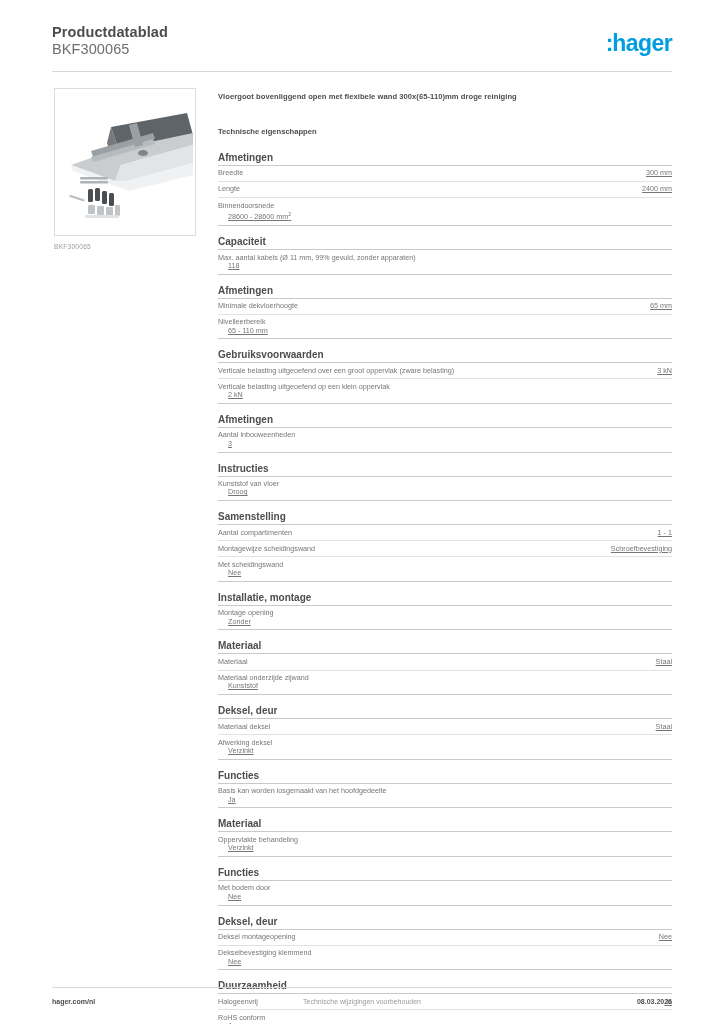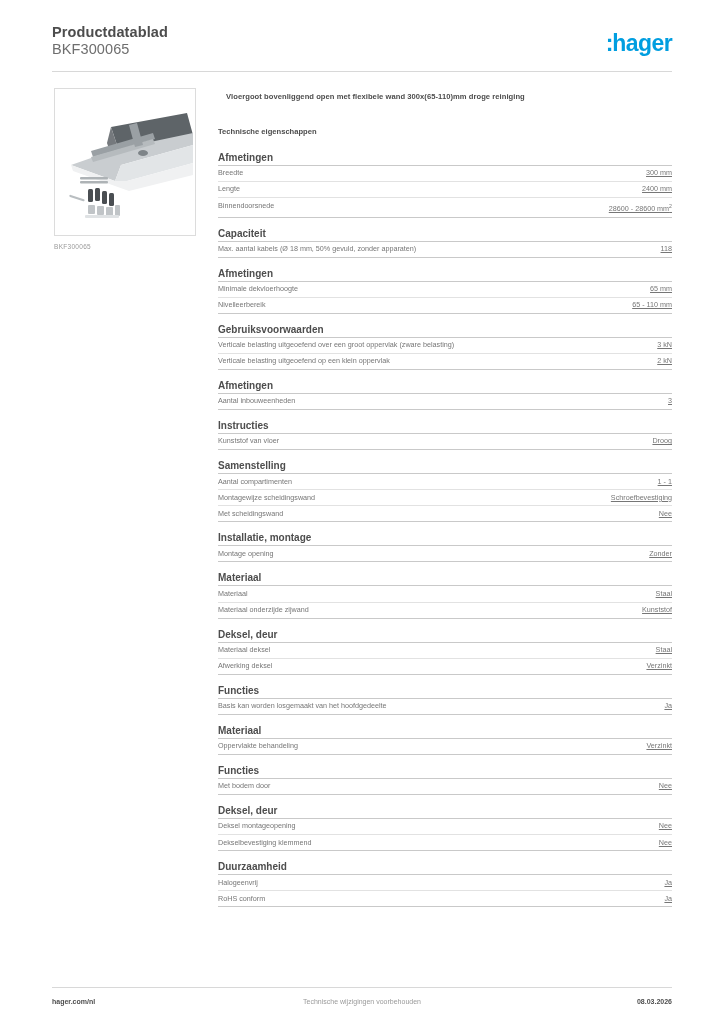--- a/index.html
+++ b/index.html
@@ -86,21 +86,21 @@
   .content {
     position: absolute;
     left: 218px; top: 92px;
     width: 454px;
   }
   .doc-title {
     font-size: 7.6px;
     font-weight: bold;
     color: #4d4d4d;
     letter-spacing: 0.05px;
-    margin: 0 0 25px 8px;
+    margin: 0 0 25px 0;
     line-height: 10px;
   }
   .section-label {
     font-size: 7.6px;
     font-weight: bold;
     color: #4d4d4d;
     margin: 0 0 16px 0;
     line-height: 10px;
   }
 
@@ -114,21 +114,21 @@
     line-height: 9px;
   }
   .spec-row {
     display: flex;
     justify-content: space-between;
     align-items: flex-start;
     border-bottom: 1px solid #e2e2e2;
     padding: 3.4px 0 3.2px 0;
     line-height: 8.5px;
   }
-  .spec-row:last-child { border-bottom: 1px solid #c9c9c9; }
+  .spec-row:last-child { border-bottom: 1px solid #c9c9c9; flex-direction: column; }
   .spec-key {
     font-size: 7.2px;
     color: #767676;
     white-space: nowrap;
   }
   .spec-val {
     font-size: 7.2px;
     color: #767676;
     text-align: right;
     white-space: nowrap;
@@ -246,21 +246,21 @@
             <div class="spec-val">2400 mm</div>
           </div>
           <div class="spec-row">
             <div class="spec-key">Binnendoorsnede</div>
             <div class="spec-val"><span>28600 - 28600 mm</span><sup>2</sup></div>
           </div>
         </div>
         <div class="spec-group">
           <div class="group-head">Capaciteit</div>
           <div class="spec-row">
-            <div class="spec-key">Max. aantal kabels (Ø 18 mm, 50% gevuld, zonder apparaten)</div>
+            <div class="spec-key">Max. aantal kabels (Ø 11 mm, 99% gevuld, zonder apparaten)</div>
             <div class="spec-val">118</div>
           </div>
         </div>
         <div class="spec-group">
           <div class="group-head">Afmetingen</div>
           <div class="spec-row">
             <div class="spec-key">Minimale dekvloerhoogte</div>
             <div class="spec-val">65 mm</div>
           </div>
           <div class="spec-row">

